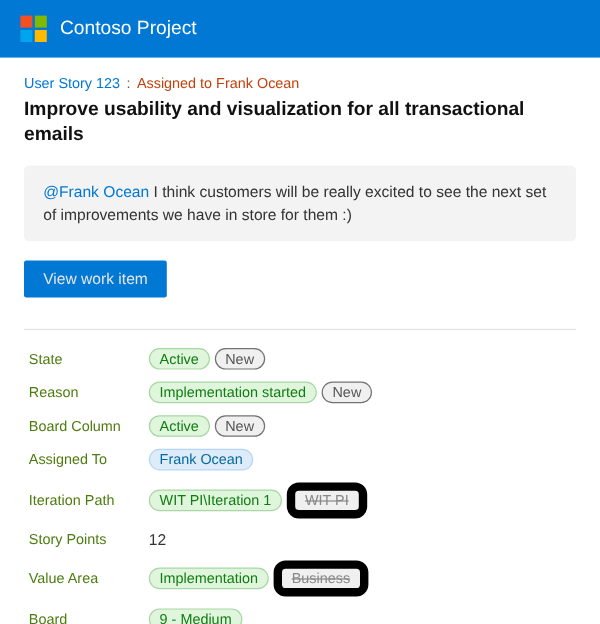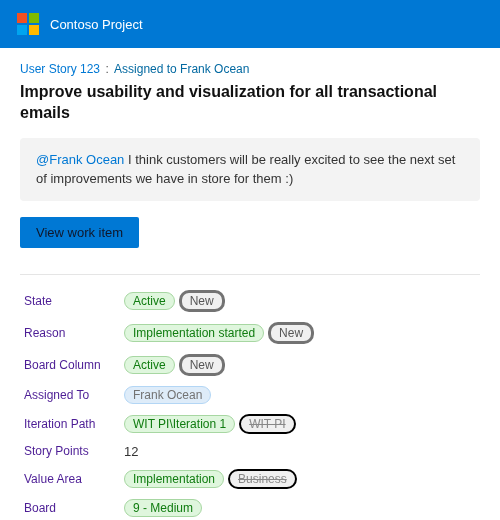--- a/index.html
+++ b/index.html
@@ -19,21 +19,21 @@
       padding: 12px 16px;
       display: flex;
       align-items: center;
       gap: 10px;
     }
     .header-logo {
       width: 24px;
       height: 24px;
     }
     .header-title {
-      font-size: 13px;
+      font-size: 16px;
       font-weight: 500;
     }
 
     
     .content {
       padding: 14px 20px 10px 20px;
     }
 
     .breadcrumb {
       font-size: 12px;
@@ -42,21 +42,21 @@
     }
     .breadcrumb-link {
       color: #0078d4;
       text-decoration: none;
     }
     .breadcrumb-sep {
       color: #555;
       margin: 0 2px;
     }
     .breadcrumb-assigned {
-      color: #0369a1;
+      color: #c2410c;
     }
 
     .story-title {
       font-size: 16px;
       font-weight: 700;
       color: #111;
       margin-bottom: 14px;
       line-height: 1.3;
     }
 
@@ -71,21 +71,21 @@
       line-height: 1.5;
     }
     .mention {
       color: #0078d4;
       font-weight: 500;
     }
 
     
     .btn-view {
       background: #0078d4;
-      color: #0f172a;
+      color: #e5e5e5;
       border: none;
       padding: 8px 16px;
       font-size: 13px;
       border-radius: 2px;
       cursor: pointer;
       margin-bottom: 16px;
     }
 
     
     .divider {
@@ -97,21 +97,21 @@
     
     .fields {
       width: 100%;
       border-collapse: collapse;
     }
     .fields tr td {
       padding: 5px 4px;
       vertical-align: middle;
     }
     .field-label {
-      color: #4c1d95;
+      color: #4d7c0f;
       font-size: 12px;
       width: 100px;
       white-space: nowrap;
     }
     .field-value {
       font-size: 13px;
       color: #333;
     }
 
     
@@ -123,32 +123,32 @@
       margin-right: 4px;
     }
     .tag-green {
       background: #dff6dd;
       color: #107c10;
       border: 1px solid #a7d7a2;
     }
     .tag-gray {
       background: #f0f0f0;
       color: #555;
-      border: 3px solid #737373;
+      border: 1px solid #737373;
     }
     .tag-blue {
       background: #deecf9;
-      color: #737373;
+      color: #0369a1;
       border: 1px solid #b3d6f5;
     }
     .tag-strikethrough {
       text-decoration: line-through;
       color: #888;
       background: #f0f0f0;
-      border: 2px solid #000000;
+      border: 7px solid #000000;
     }
     .tag-medium {
       background: #dff6dd;
       color: #107c10;
       border: 1px solid #a7d7a2;
     }
     .tag-plain {
       display: inline-block;
       font-size: 13px;
       color: #333;

